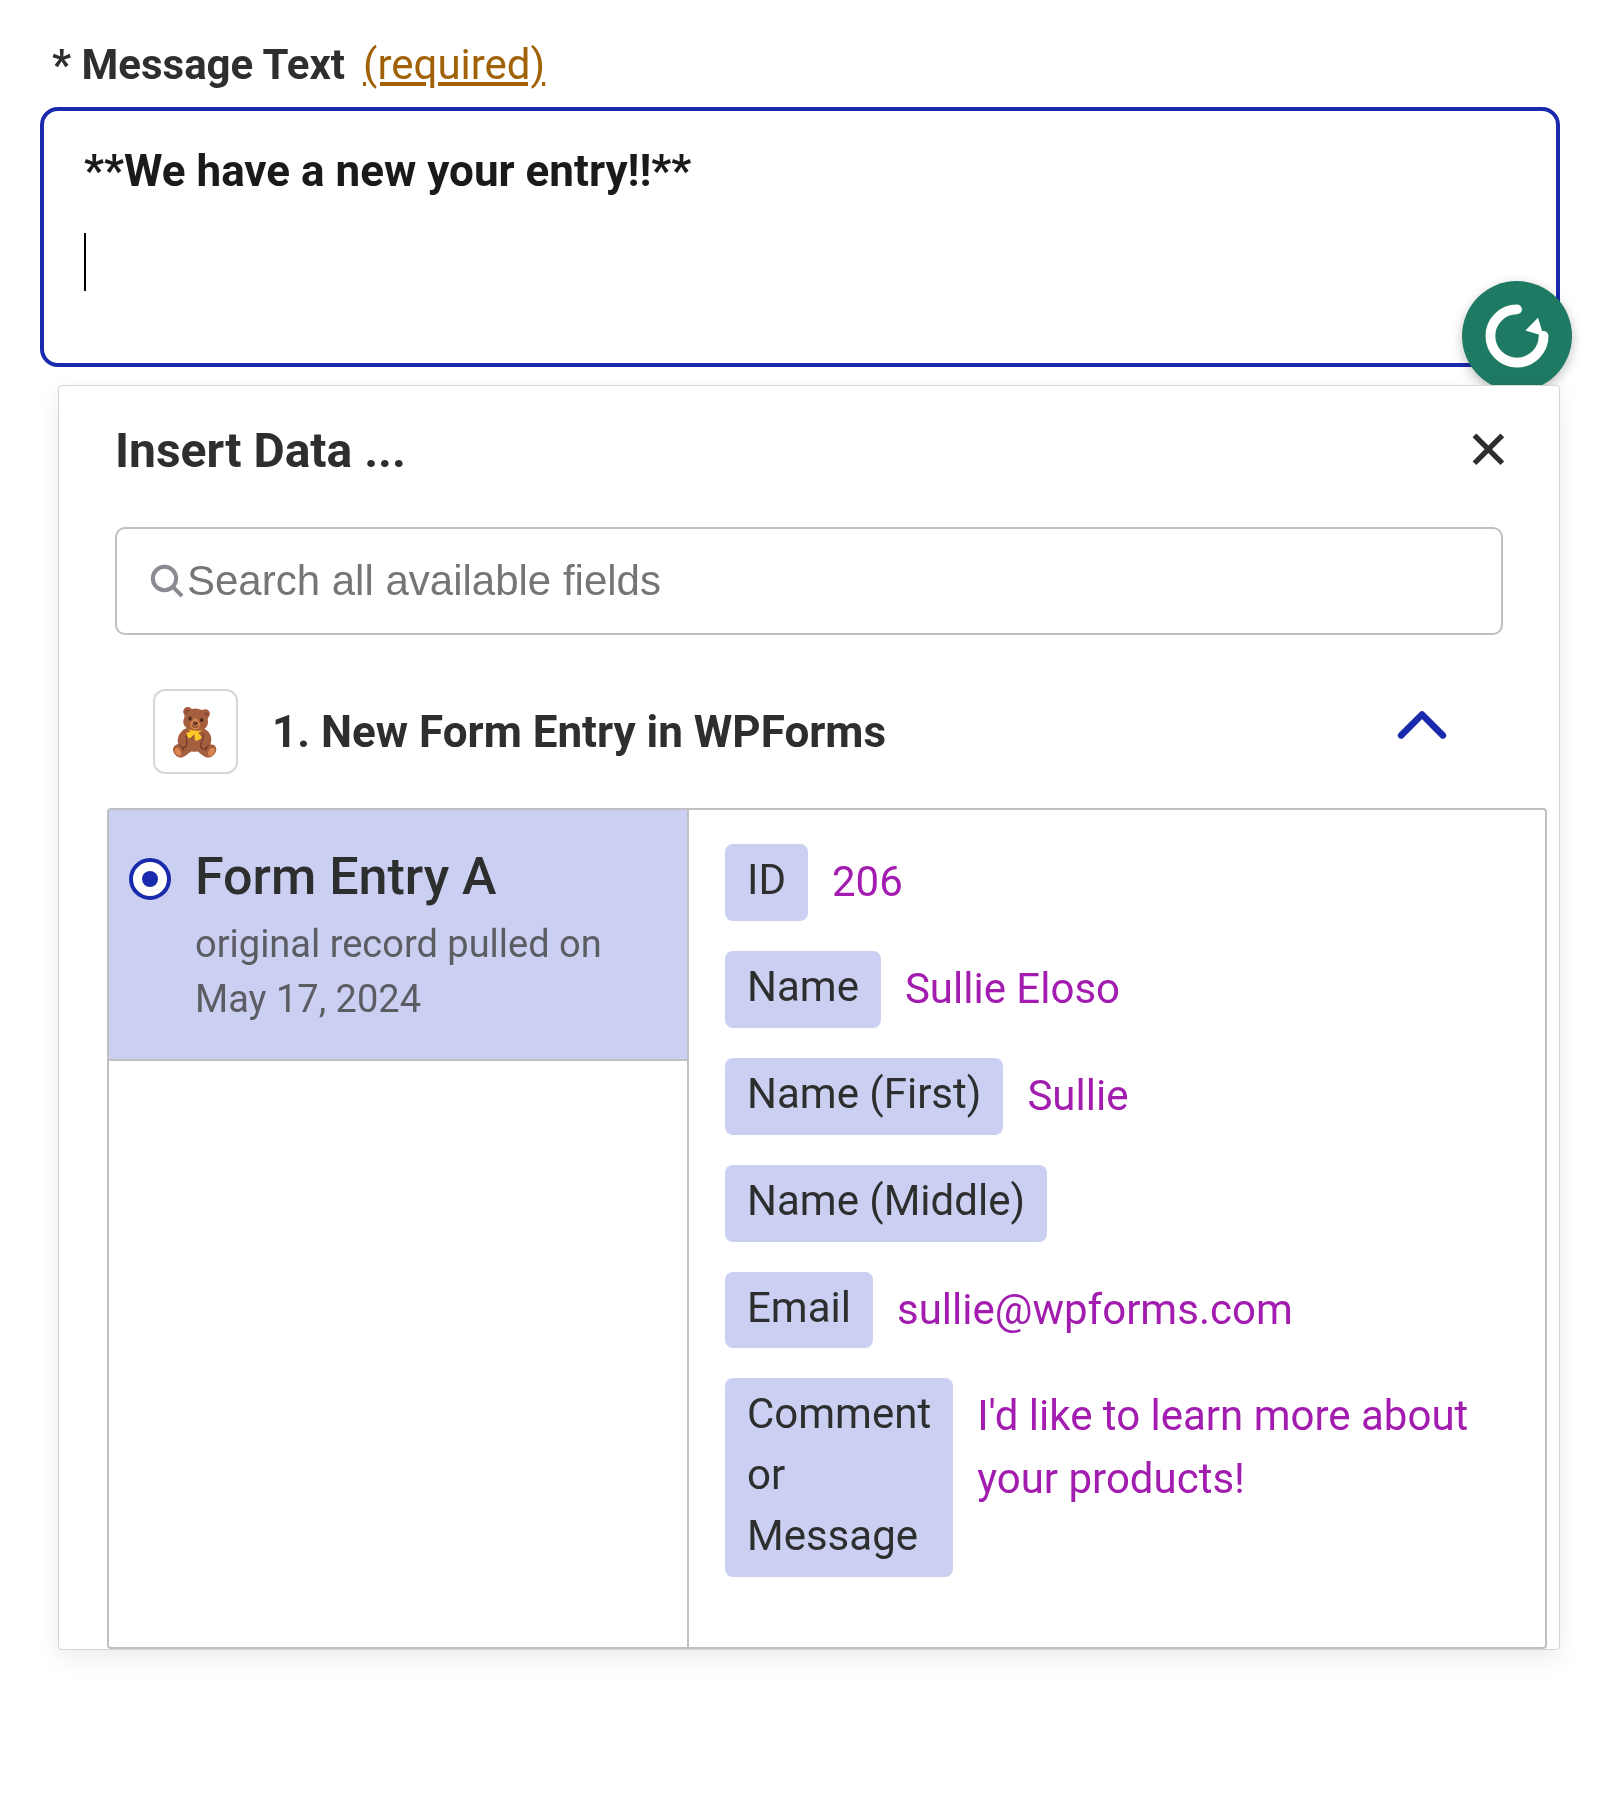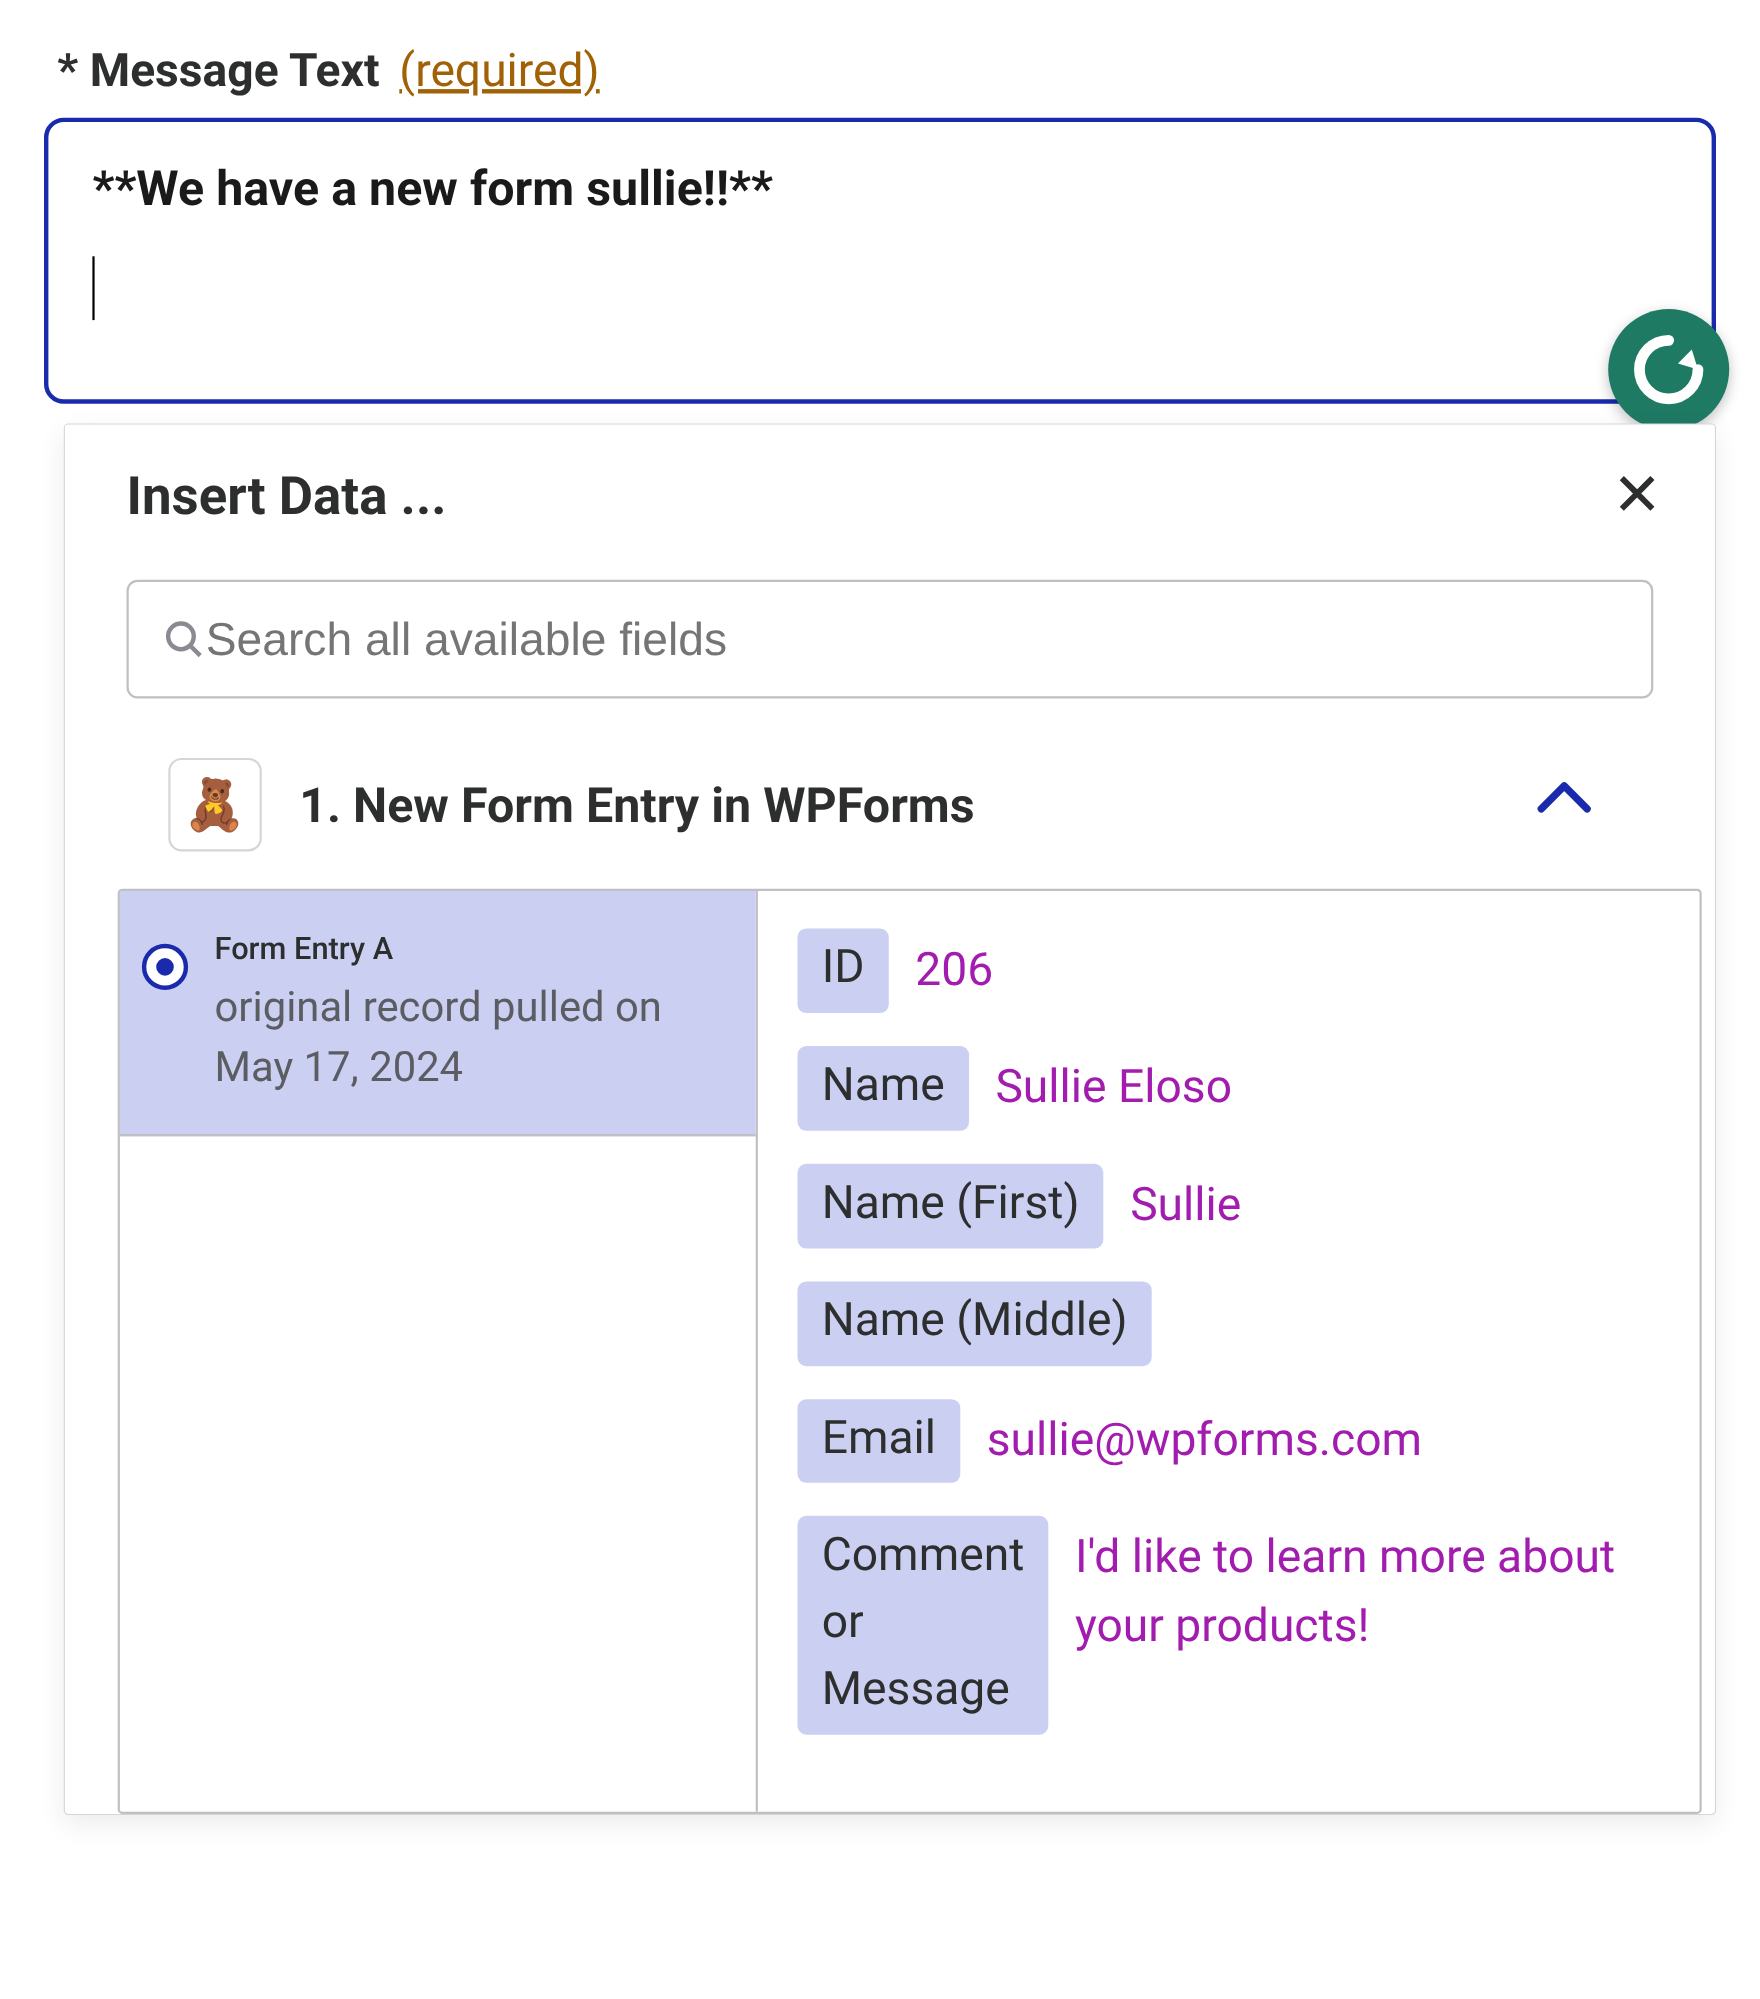--- a/index.html
+++ b/index.html
@@ -178,21 +178,21 @@
       flex-shrink: 0;
       background: #ffffff;
     }
     .radio-btn-inner {
       width: 16px;
       height: 16px;
       border-radius: 50%;
       background: #1a2aac;
     }
     .record-title {
-      font-size: 28px;
+      font-size: 52px;
       font-weight: 500;
       color: #2d2e2e;
       margin-bottom: 10px;
     }
     .record-sub {
       font-size: 38px;
       color: #5c5d63;
       line-height: 1.45;
     }
     .right-col {
@@ -226,21 +226,21 @@
 
 <div class="field-label-row">
   <span class="field-label">
     <span>*</span>
     <span>Message Text</span>
   </span>
   <span class="required-hint">(required)</span>
 </div>
 
 <div class="textarea-wrap">
-  <div class="textarea-content">**We have a new form sullie!!**</div>
+  <div class="textarea-content">**We have a new your entry!!**</div>
   <span class="caret"></span>
   <div class="grammarly-icon">
     <svg viewBox="0 0 100 100">
       <path d="M 50 12 A 38 38 0 1 0 88 50" fill="none" stroke="#ffffff" stroke-width="14" stroke-linecap="round"></path>
       <path d="M 62 42 L 88 50 L 80 24 Z" fill="#ffffff"></path>
     </svg>
   </div>
 </div>
 
 <div class="dropdown">

